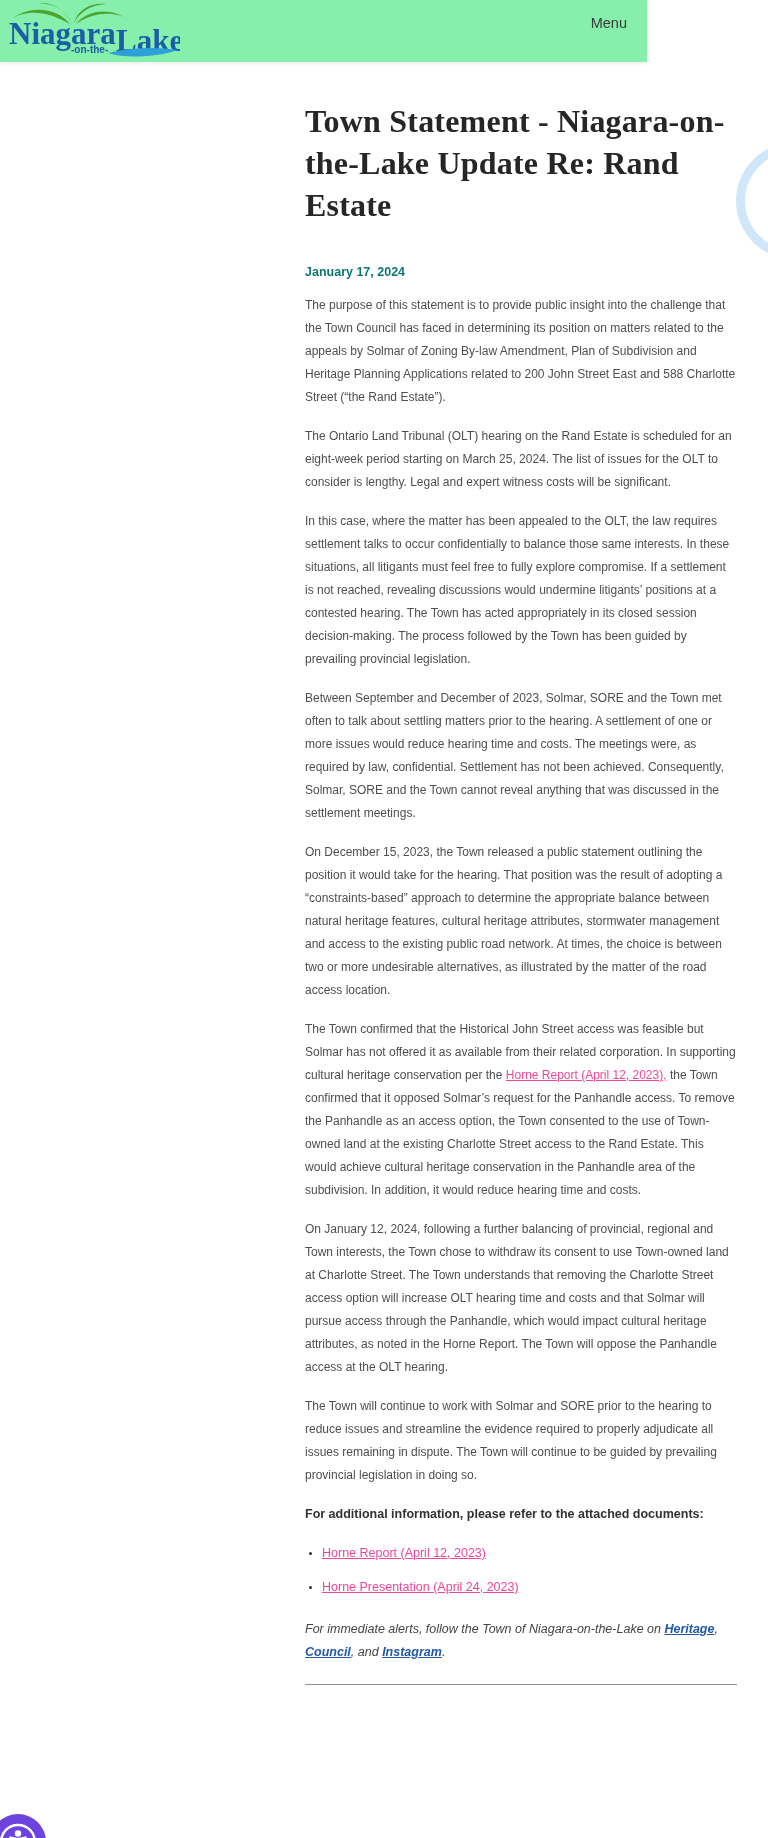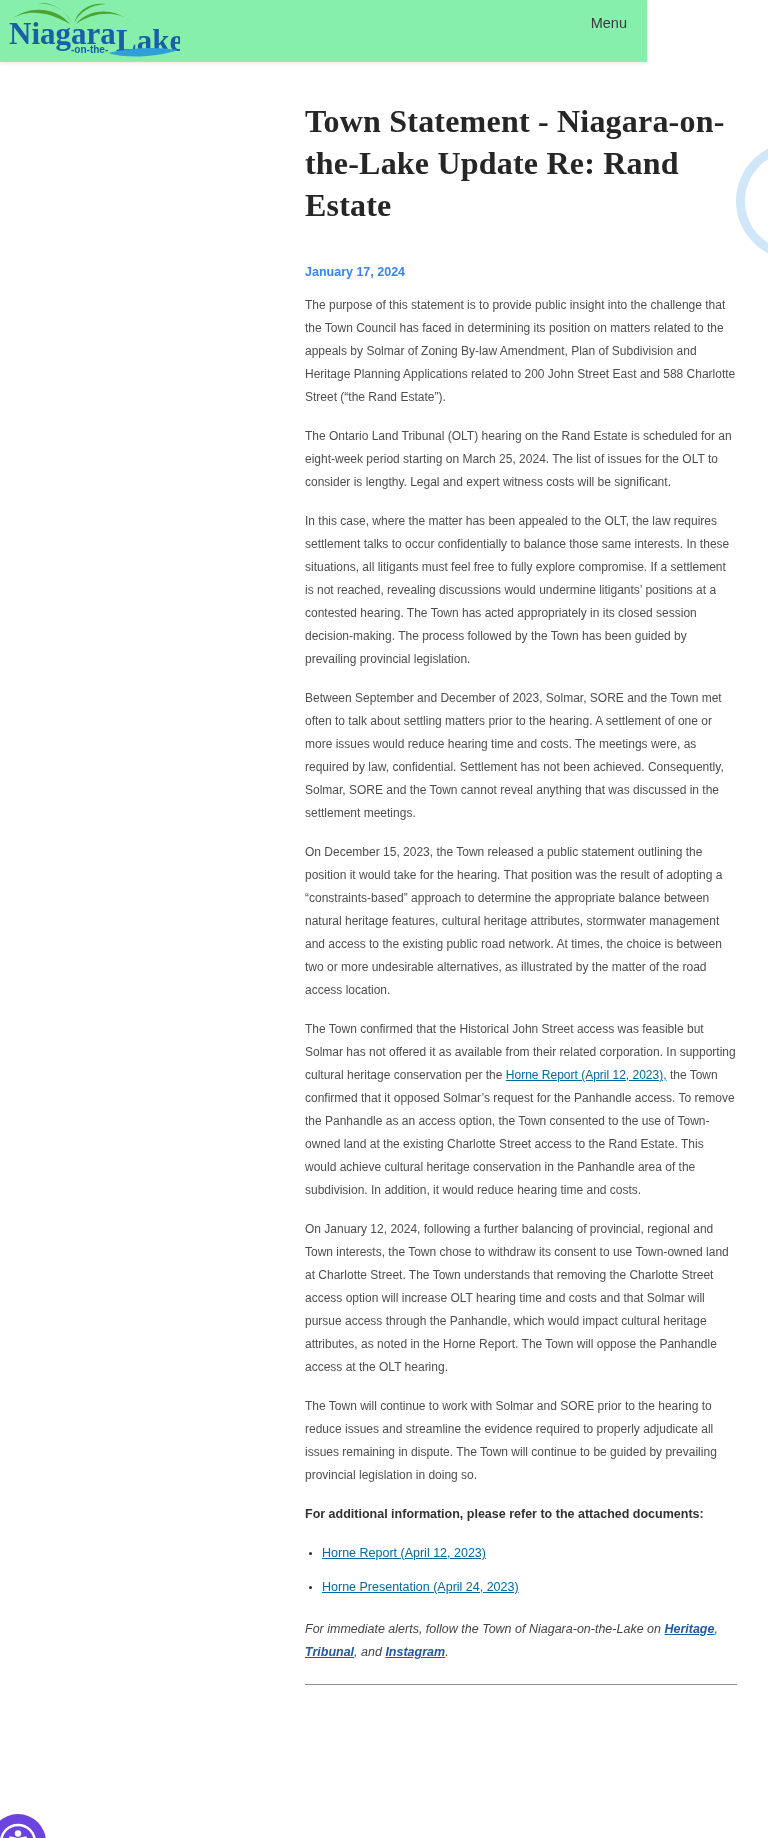--- a/index.html
+++ b/index.html
@@ -23,23 +23,23 @@
     position:absolute; right:-88px; top:142px; width:120px; height:118px;
     border-radius:50%; border:9px solid #cfe7f8; background:transparent; z-index:1;
   }
   
   .content { position:relative; margin:16px 0 0 305px; width:432px; z-index:2; }
   h1.article-title {
     font-family:"Liberation Serif", serif; font-weight:bold;
     font-size:32px; line-height:42px; color:#262626; margin-top:38px;
     letter-spacing:.2px;
   }
-  .article-date { margin:36px 0 12px; font-size:12.5px; font-weight:bold; color:#3b82f6; line-height:20px; }
+  .article-date { margin:36px 0 12px; font-size:12.5px; font-weight:bold; color:#0f766e; line-height:20px; }
   .content p.body-p { font-size:12px; line-height:23px; margin:0 0 16px; color:#4e4e50; }
-  a.inline-link, a.doc-link { color:#0369a1; }
+  a.inline-link, a.doc-link { color:#ec4899; }
   .docs-intro { font-size:12.5px; font-weight:bold; color:#323232; line-height:23px; margin:2px 0 0; }
   ul.doc-list { list-style:disc; padding-left:15px; margin:16px 0 20px 2px; color:#2e2e2e; }
   ul.doc-list li { font-size:12.5px; line-height:22px; margin:0 0 12px; }
   ul.doc-list li::marker { color:#2e2e2e; font-size:10px; }
   .alerts-line { font-size:12.5px; font-style:italic; color:#454547; line-height:23px; margin:4px 0 0; }
   .alerts-line a { color:#2158a7; font-weight:bold; font-style:italic; }
   hr.bottom-divider { border:none; border-top:1px solid #909092; margin:20px 0 0; width:100%; }
   
   .a11y-btn {
     position:absolute; left:-10px; top:1814px; width:56px; height:56px;
@@ -93,21 +93,21 @@
   <p class="body-p">On January 12, 2024, following a further balancing of provincial, regional and Town interests, the Town chose to withdraw its consent to use Town-owned land at Charlotte Street. The Town understands that removing the Charlotte Street access option will increase OLT hearing time and costs and that Solmar will pursue access through the Panhandle, which would impact cultural heritage attributes, as noted in the Horne Report. The Town will oppose the Panhandle access at the OLT hearing.</p>
   <p class="body-p">The Town will continue to work with Solmar and SORE prior to the hearing to reduce issues and streamline the evidence required to properly adjudicate all issues remaining in dispute.  The Town will continue to be guided by prevailing provincial legislation in doing so.</p>
 
   <p class="docs-intro">For additional information, please refer to the attached documents:</p>
 
   <ul class="doc-list">
     <li><a class="doc-link" href="#">Horne Report (April 12, 2023)</a></li>
     <li><a class="doc-link" href="#">Horne Presentation (April 24, 2023)</a></li>
   </ul>
 
-  <p class="alerts-line"><span>For immediate alerts, follow the Town of Niagara-on-the-Lake on </span><a href="#">Heritage</a><span>, </span><a href="#">Tribunal</a><span>, and </span><a href="#">Instagram</a><span>.</span></p>
+  <p class="alerts-line"><span>For immediate alerts, follow the Town of Niagara-on-the-Lake on </span><a href="#">Heritage</a><span>, </span><a href="#">Council</a><span>, and </span><a href="#">Instagram</a><span>.</span></p>
 
   <hr class="bottom-divider">
 </main>
 
 <button class="a11y-btn" aria-label="Accessibility options">
   <svg width="40" height="40" viewBox="0 0 40 40">
     <circle cx="20" cy="20" r="17" fill="none" stroke="#ffffff" stroke-width="2.5"></circle>
     <circle cx="20" cy="11.5" r="3.2" fill="#ffffff"></circle>
     <path d="M11,16.5 L17.5,18 L17.5,23 L14.5,31 L17,32 L20,24.5 L23,32 L25.5,31 L22.5,23 L22.5,18 L29,16.5 L28.4,14.2 L20,16 L11.6,14.2 Z" fill="#ffffff"></path>
   </svg>

